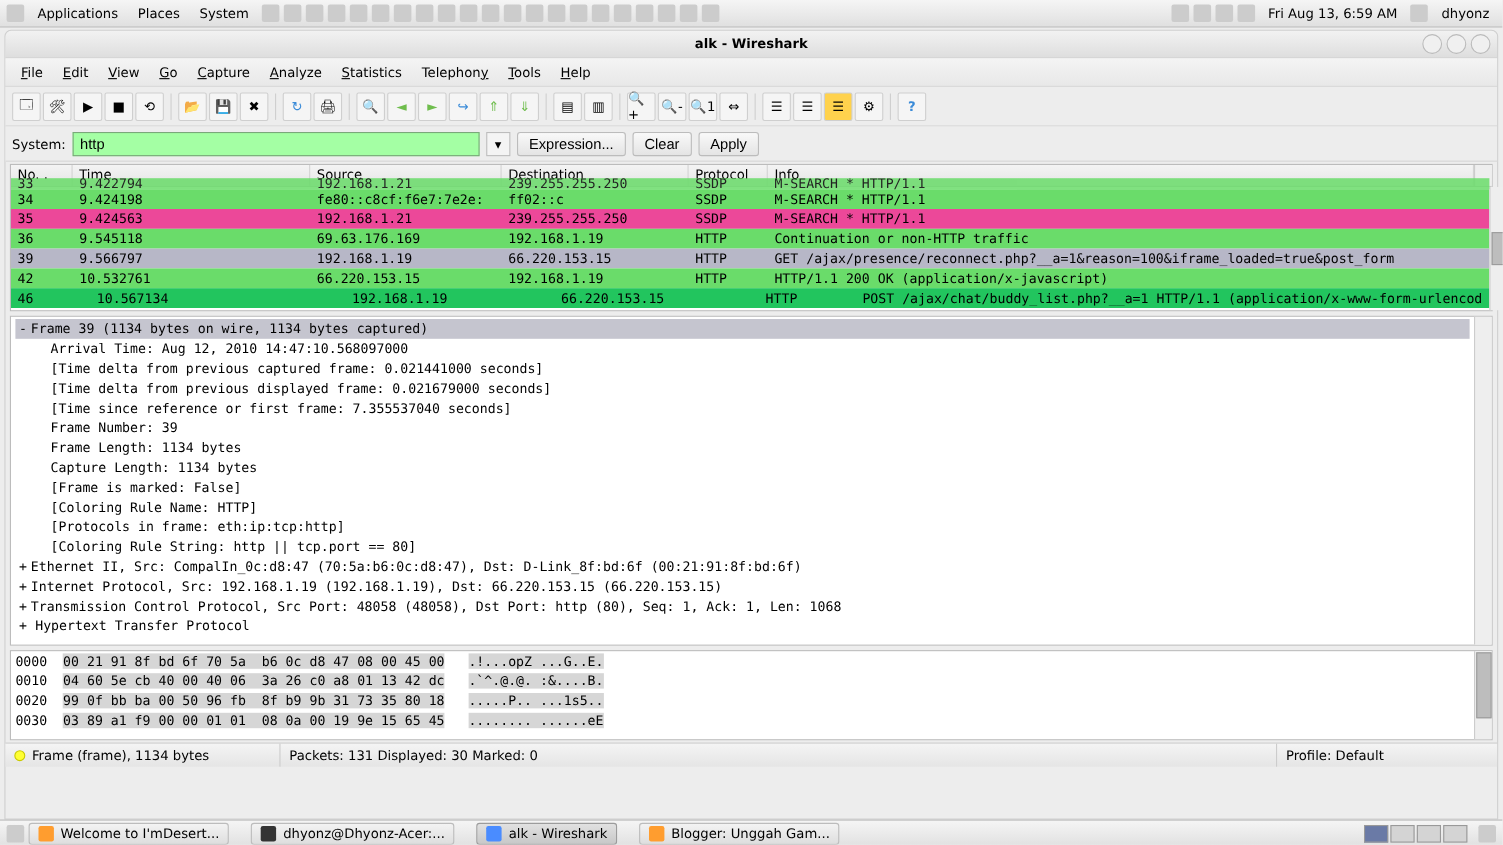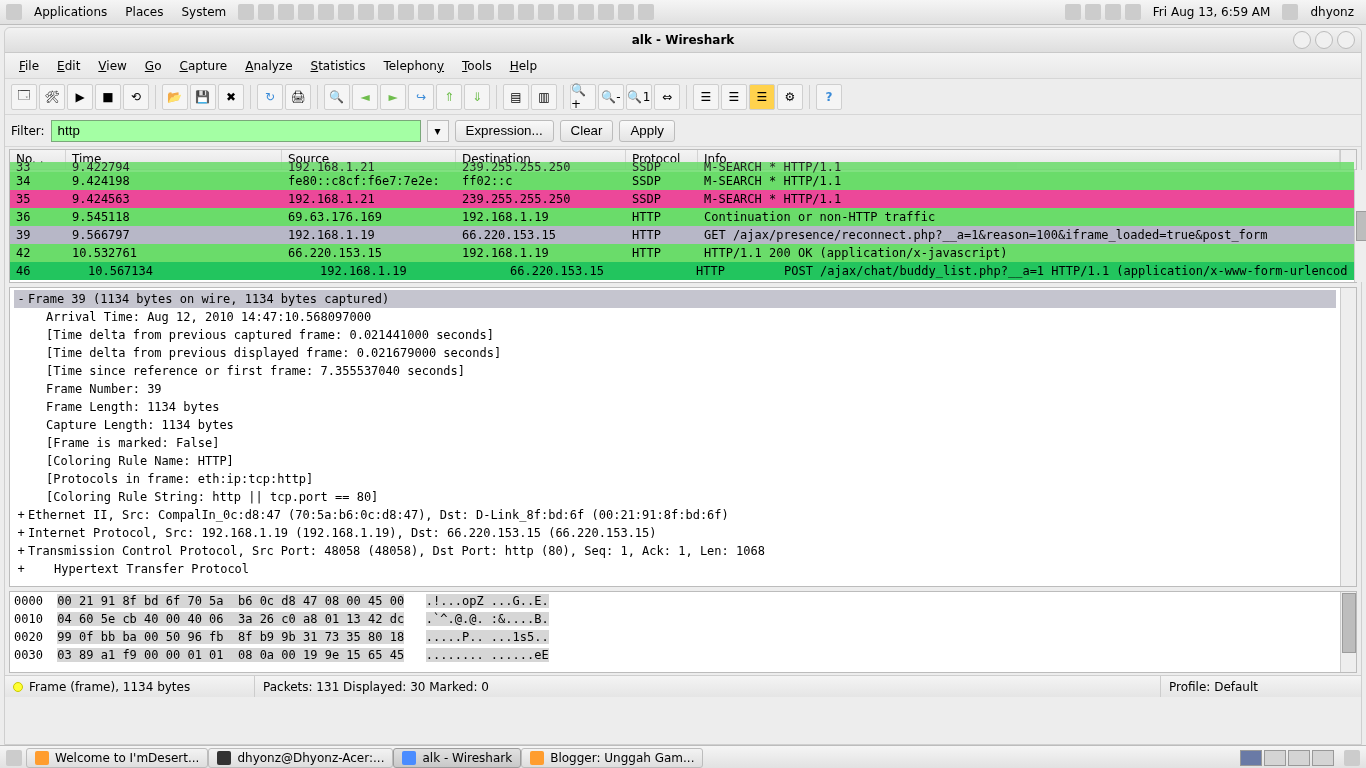--- a/index.html
+++ b/index.html
@@ -165,21 +165,21 @@
     <div class="tb-sep"></div>
     <div class="tb-btn">☰</div>
     <div class="tb-btn">☰</div>
     <div class="tb-btn" style="background:#ffd24d;">☰</div>
     <div class="tb-btn">⚙</div>
     <div class="tb-sep"></div>
     <div class="tb-btn" style="color:#3a8bd8;font-weight:bold;">?</div>
   </div>
 
   <div class="filterbar">
-    <label>Filter:</label>
+    <label>System:</label>
     <input value="http" style="">
     <div class="filter-drop">▾</div>
     <button class="btn">Expression...</button>
     <button class="btn">Clear</button>
     <button class="btn">Apply</button>
   </div>
 
   <div class="packet-list">
     <div class="pl-header">
       <div class="col c-no">No. .</div>
@@ -313,21 +313,21 @@
         <div class="tree-row">
           <span class="tree-exp">+</span>
           <span style="padding-left: 0px;">Internet Protocol, Src: 192.168.1.19 (192.168.1.19), Dst: 66.220.153.15 (66.220.153.15)</span>
         </div>
         <div class="tree-row">
           <span class="tree-exp">+</span>
           <span style="padding-left: 0px;">Transmission Control Protocol, Src Port: 48058 (48058), Dst Port: http (80), Seq: 1, Ack: 1, Len: 1068</span>
         </div>
         <div class="tree-row">
           <span class="tree-exp">+</span>
-          <span style="padding-left: 4px; margin-left: 22px;">Hypertext Transfer Protocol</span>
+          <span style="padding-left: 4px;">Hypertext Transfer Protocol</span>
         </div>
       </div>
     <div class="scroll-track"></div>
   </div>
 
   <div class="hex">
     <div class="hex-body" id="hex">
         <div class="hex-row"><span>0000</span>  <span class="hex-sel">00 21 91 8f bd 6f 70 5a  b6 0c d8 47 08 00 45 00</span>   <span class="hex-sel">.!...opZ ...G..E.</span></div>
         <div class="hex-row"><span>0010</span>  <span class="hex-sel">04 60 5e cb 40 00 40 06  3a 26 c0 a8 01 13 42 dc</span>   <span class="hex-sel">.`^.@.@. :&amp;....B.</span></div>
         <div class="hex-row"><span>0020</span>  <span class="hex-sel">99 0f bb ba 00 50 96 fb  8f b9 9b 31 73 35 80 18</span>   <span class="hex-sel">.....P.. ...1s5..</span></div>
@@ -347,21 +347,21 @@
       <span>Packets: 131 Displayed: 30 Marked: 0</span>
     </div>
     <div class="cell" style="width:200px;border-right:none">
       <span>Profile: Default</span>
     </div>
   </div>
 </div>
 
 <div class="taskbar">
   <span class="tray-icon"></span>
-  <div id="tasks" style="display:flex;gap:0">
+  <div id="tasks" style="display:flex;gap:20px">
       <div class="task">
         <span class="mini-icon ff"></span>
         <span>Welcome to I'mDesert...</span>
       </div>
       <div class="task">
         <span class="mini-icon term"></span>
         <span>dhyonz@Dhyonz-Acer:...</span>
       </div>
       <div class="task active">
         <span class="mini-icon ws-app"></span>

